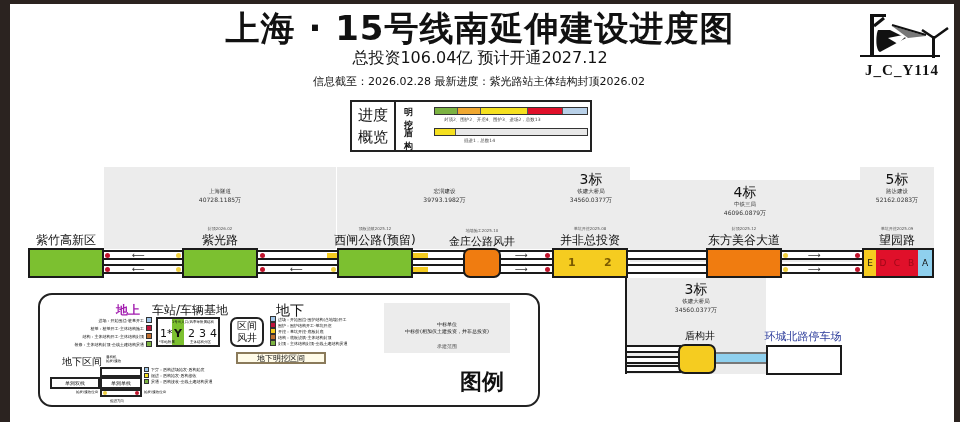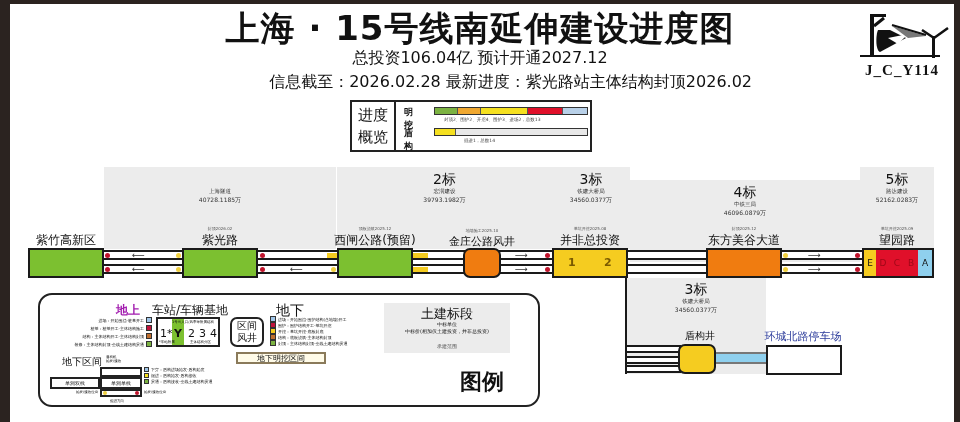--- a/index.html
+++ b/index.html
@@ -4,21 +4,21 @@
 <style>
   * { box-sizing: border-box; margin: 0; padding: 0; }
   html, body { width: 960px; height: 422px; overflow: hidden; background: #fff; }
   body { font-family: "DejaVu Sans", "Liberation Sans", sans-serif; color: #111; position: relative; }
   .frame-left { position: absolute; left: 0; top: 0; width: 10px; height: 422px; background: #2b2320; }
   .frame-right { position: absolute; right: 0; top: 0; width: 6px; height: 422px; background: #2b2320; }
   .frame-top { position: absolute; left: 0; top: 0; width: 960px; height: 4px; background: #2b2320; }
 
   .title { position: absolute; left: 200px; top: 8px; width: 560px; text-align: center; font-size: 34px; font-weight: bold; letter-spacing: 1px; line-height: 40px; }
   .subtitle { position: absolute; left: 200px; top: 48px; width: 560px; text-align: center; font-size: 16px; line-height: 20px; }
-  .info { position: absolute; left: 192px; top: 74px; width: 560px; text-align: right; font-size: 16px; line-height: 16px; }
+  .info { position: absolute; left: 199px; top: 74px; width: 560px; text-align: center; font-size: 11px; line-height: 16px; }
 
   .logo { position: absolute; left: 848px; top: 8px; width: 104px; height: 78px; }
   .logo-text { position: absolute; left: 850px; top: 62px; width: 104px; text-align: center; font-family: "Liberation Serif", serif; font-size: 15px; font-weight: bold; letter-spacing: 1px; }
 
   
   .overview { position: absolute; left: 350px; top: 100px; width: 242px; height: 52px; border: 2px solid #222; background: #fff; }
   .overview-title { position: absolute; left: 0; top: 0; width: 44px; height: 48px; border-right: 2px solid #222; font-size: 15px; line-height: 22px; text-align: center; padding-top: 2px; }
   .ov-row { position: absolute; left: 52px; font-size: 9px; }
   .ov-label { position: absolute; left: 0; top: 0; font-size: 9px; font-weight: bold; }
   .ov-bar { position: absolute; left: 30px; top: 1px; width: 154px; height: 8px; border: 1px solid #333; display: flex; }
@@ -94,21 +94,20 @@
     </div>
     <span class="ov-note" style="left:60px;">掘进1，总数14</span>
   </div>
 </div>
 
 <div class="zone" style="left:104px;top:167px;width:232px;height:82px;">
   <div class="zone-co" style="top:21px;">上海隧道</div>
   <div class="zone-amt" style="top:29px;">40728.1185万</div>
 </div>
 <div class="zone" style="left:337px;top:167px;width:215px;height:82px;">
-  <div class="zone-title" style="top:4px;">2标</div>
   <div class="zone-co" style="top:21px;">宏润建设</div>
   <div class="zone-amt" style="top:29px;">39793.1982万</div>
 </div>
 <div class="zone" style="left:552px;top:167px;width:78px;height:82px;">
   <div class="zone-title" style="top:4px;">3标</div>
   <div class="zone-co" style="top:21px;">铁建大桥局</div>
   <div class="zone-amt" style="top:29px;">34560.0377万</div>
 </div>
 <div class="zone" style="left:630px;top:180px;width:230px;height:82px;">
   <div class="zone-title" style="top:4px;">4标</div>
@@ -269,20 +268,19 @@
   <div class="lg-text" style="left:70px;top:104px;font-size:3.5px;">掘进方向</div>
 
   <div class="sw" style="left:104px;top:72px;width:5px;height:5px;background:#9fc5e8;"></div>
   <div class="lg-text" style="left:111px;top:72px;font-size:4px;">下穿：盾构进场始发-盾构始发</div>
   <div class="sw" style="left:104px;top:78px;width:5px;height:5px;background:#f5e020;"></div>
   <div class="lg-text" style="left:111px;top:78px;font-size:4px;">掘进：盾构始发-盾构接收</div>
   <div class="sw" style="left:104px;top:84px;width:5px;height:5px;background:#7cb342;"></div>
   <div class="lg-text" style="left:111px;top:84px;font-size:4px;">贯通：盾构接收-全线土建结构贯通</div>
 
   <div style="position:absolute;left:344px;top:8px;width:126px;height:50px;background:#ececec;">
-    <div style="position:absolute;top:2px;width:100%;text-align:center;font-size:13px;">土建标段</div>
     <div style="position:absolute;top:18px;width:100%;text-align:center;font-size:5px;">中标单位</div>
     <div style="position:absolute;top:25px;width:100%;text-align:center;font-size:5px;">中标价(相加仅土建投资，并非总投资)</div>
     <div style="position:absolute;top:40px;width:100%;text-align:center;font-size:5px;color:#555;">承建范围</div>
   </div>
 
   <div class="lg-text" style="left:420px;top:72px;font-size:22px;font-weight:bold;">图例</div>
 </div>
 
 </body></html>

